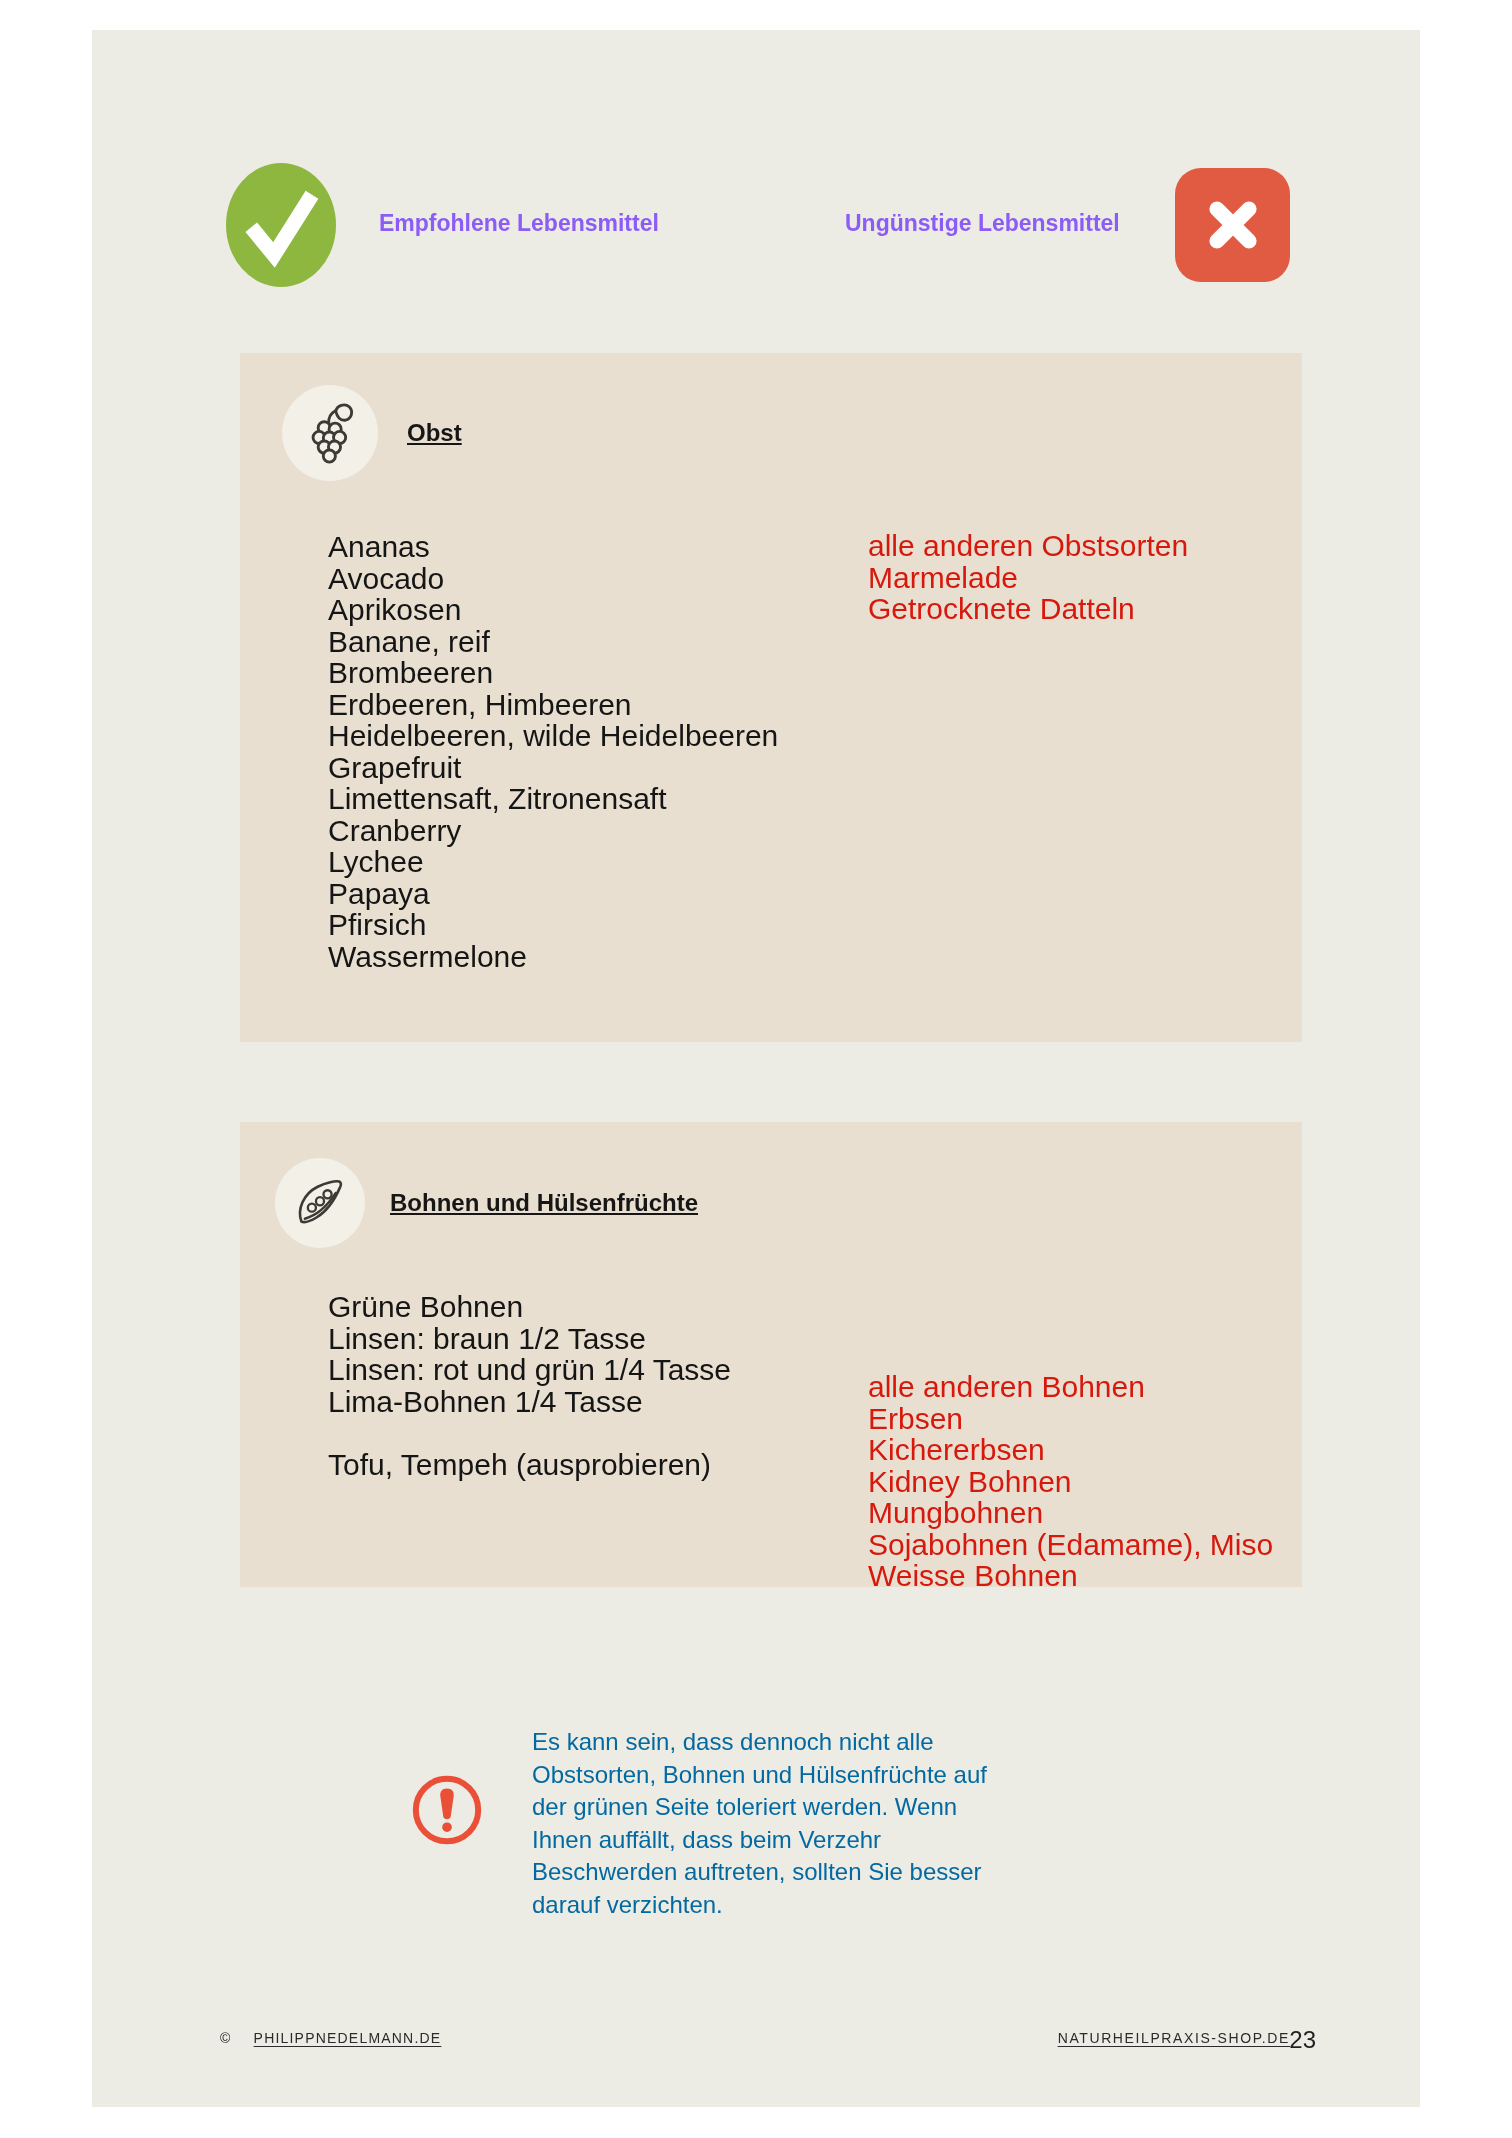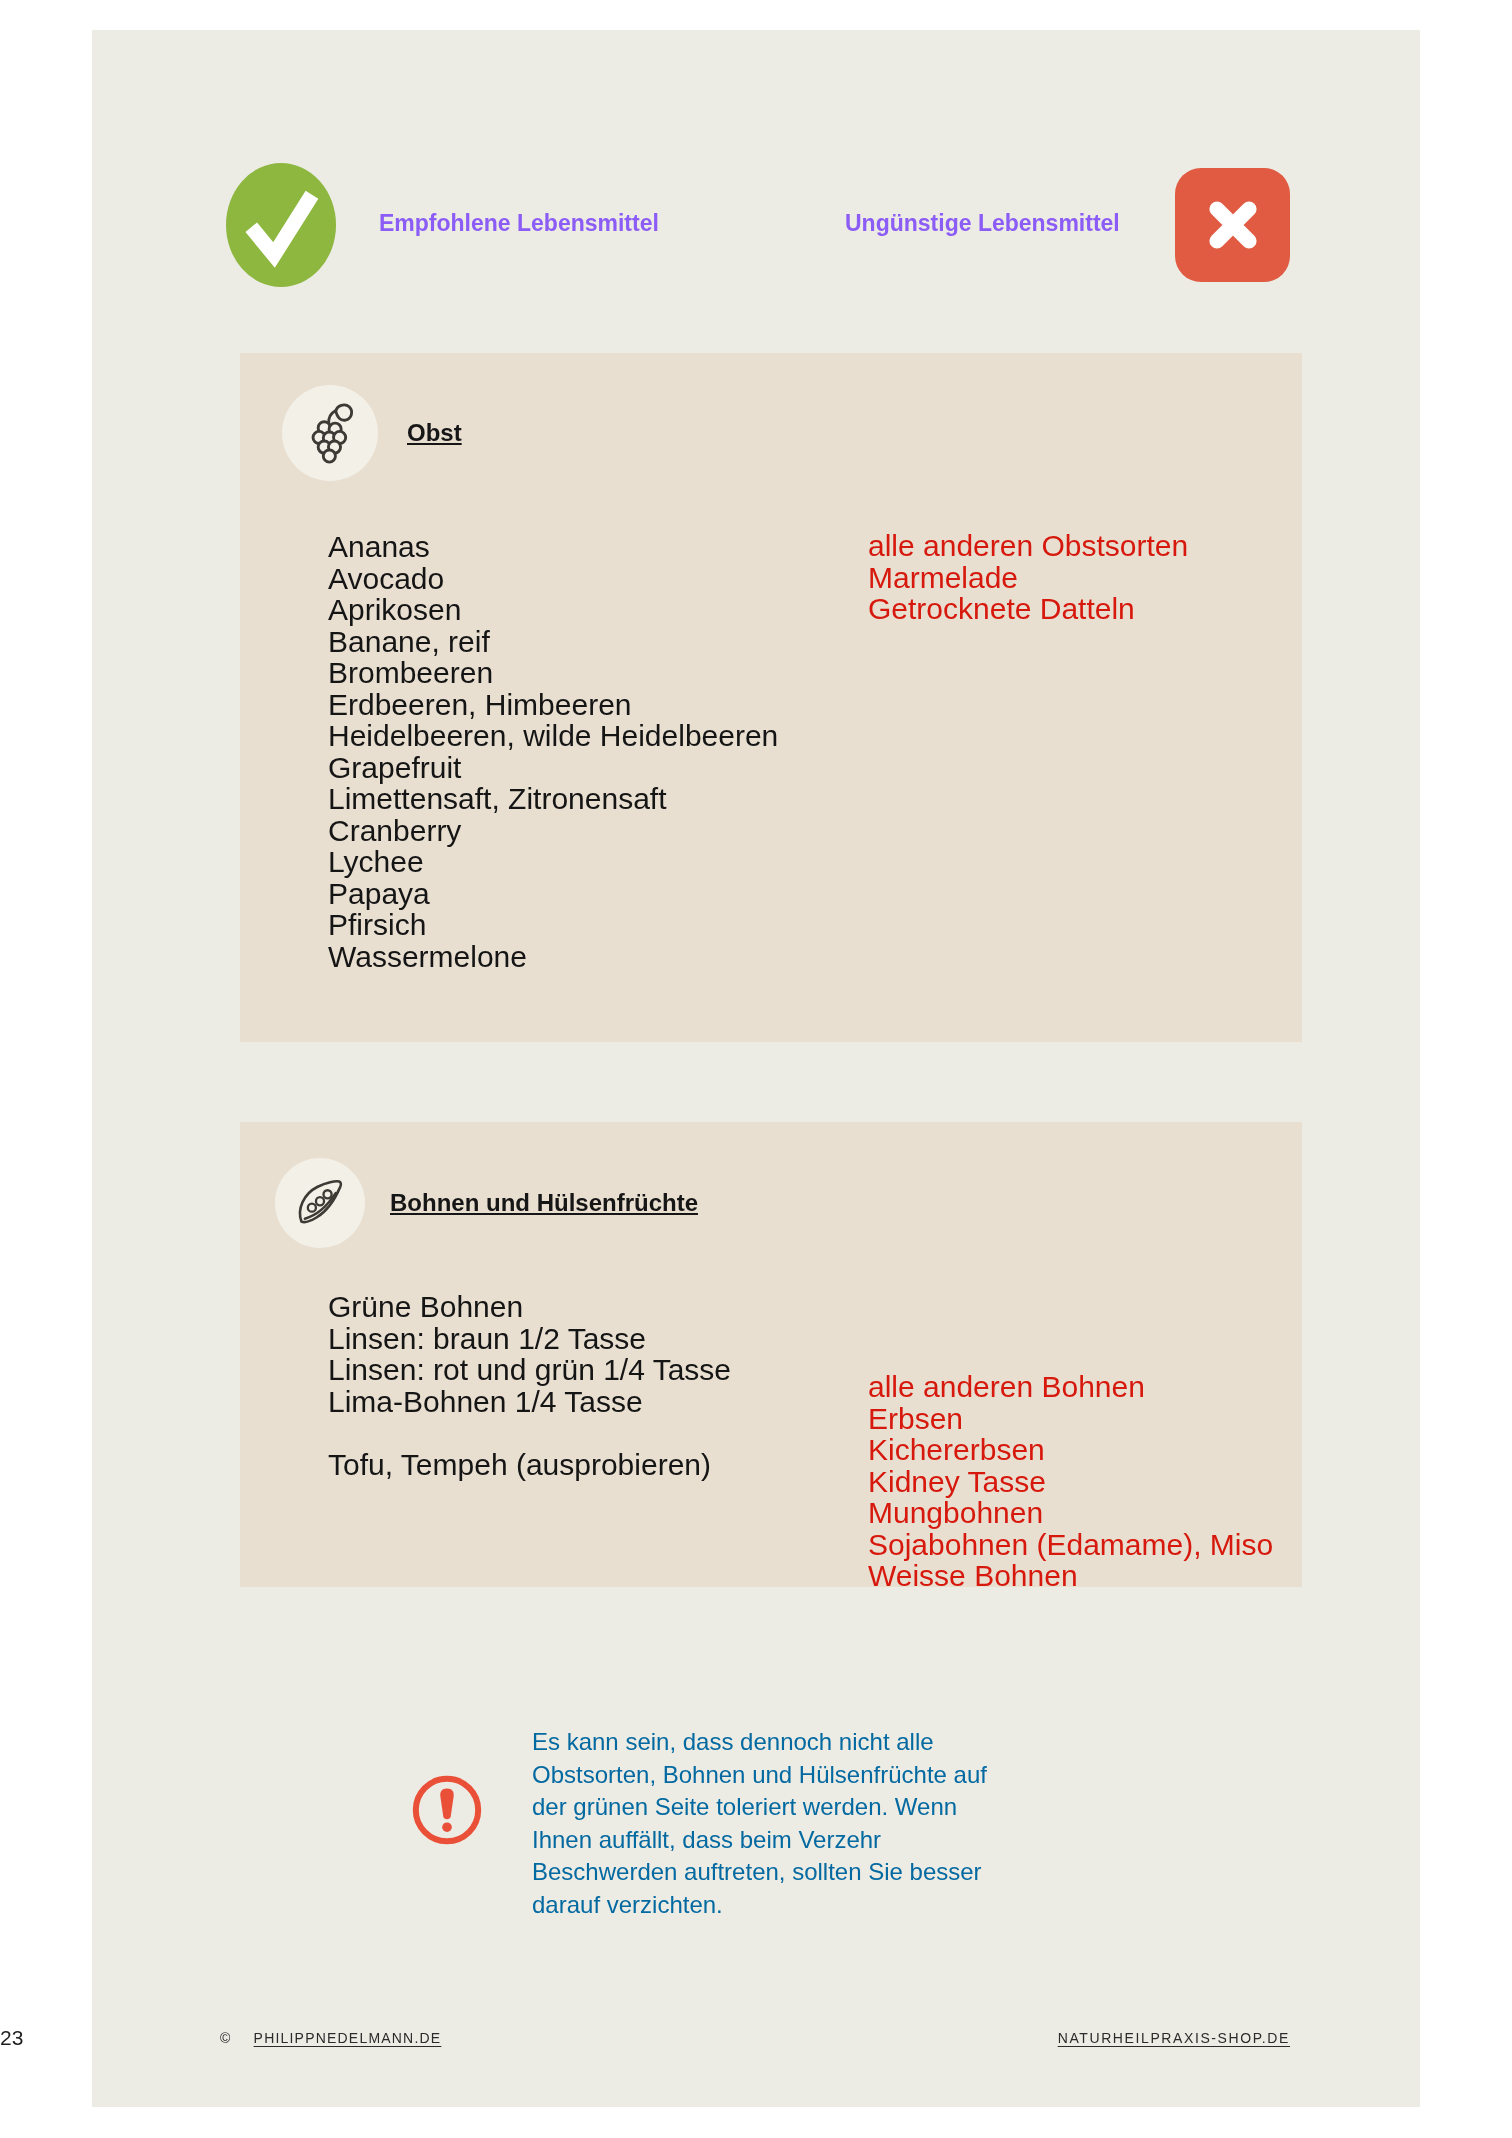--- a/index.html
+++ b/index.html
@@ -73,22 +73,22 @@
 
   
   .footer-left {
     left:220px; top:2030px; font-size:14px; letter-spacing:1.2px;
     color:#2b2b2b; white-space:nowrap;
   }
   .footer-left a, .footer-right a {
     color:#2b2b2b; text-decoration:underline; text-underline-offset:3px;padding-left:17px;
   }
   .footer-page {
-    left:0; top:2026px; width:1316px; text-align:left;
-    font-size:21px; color:#1f1f1f;
+    left:0; top:2026px; width:1316px; text-align:right;
+    font-size:24px; color:#1f1f1f;
   }
   .footer-right {
     right:222px; top:2030px; font-size:14px; letter-spacing:1.6px;
     color:#2b2b2b; white-space:nowrap;
   }
 </style>
 </head>
 <body>
 
 <div class="abs page-bg"></div>
@@ -179,21 +179,21 @@
     <div class="food-item">Linsen: rot und grün 1/4 Tasse</div>
     <div class="food-item">Lima-Bohnen 1/4 Tasse</div>
     <div class="food-item">&nbsp;</div>
     <div class="food-item">Tofu, Tempeh (ausprobieren)</div>
   </div>
 
 <div class="abs food-list red list-bohnen-bad">
     <div class="food-item">alle anderen Bohnen</div>
     <div class="food-item">Erbsen</div>
     <div class="food-item">Kichererbsen</div>
-    <div class="food-item">Kidney Tasse</div>
+    <div class="food-item">Kidney Bohnen</div>
     <div class="food-item">Mungbohnen</div>
     <div class="food-item">Sojabohnen (Edamame), Miso</div>
     <div class="food-item">Weisse Bohnen</div>
   </div>
 
 <div class="abs warn-icon">
   <svg width="80" height="80" viewBox="0 0 100 100">
     <circle cx="50" cy="50" r="39" fill="none" stroke="#EA4F37" stroke-width="7.5"></circle>
     <path d="M50 23 C56.5 23 59 27 58.3 33 L54.6 58.5 C54.1 62.5 45.9 62.5 45.4 58.5 L41.7 33 C41 27 43.5 23 50 23 Z" fill="#EA4F37"></path>
     <circle cx="50" cy="71.5" r="6" fill="#EA4F37"></circle>

